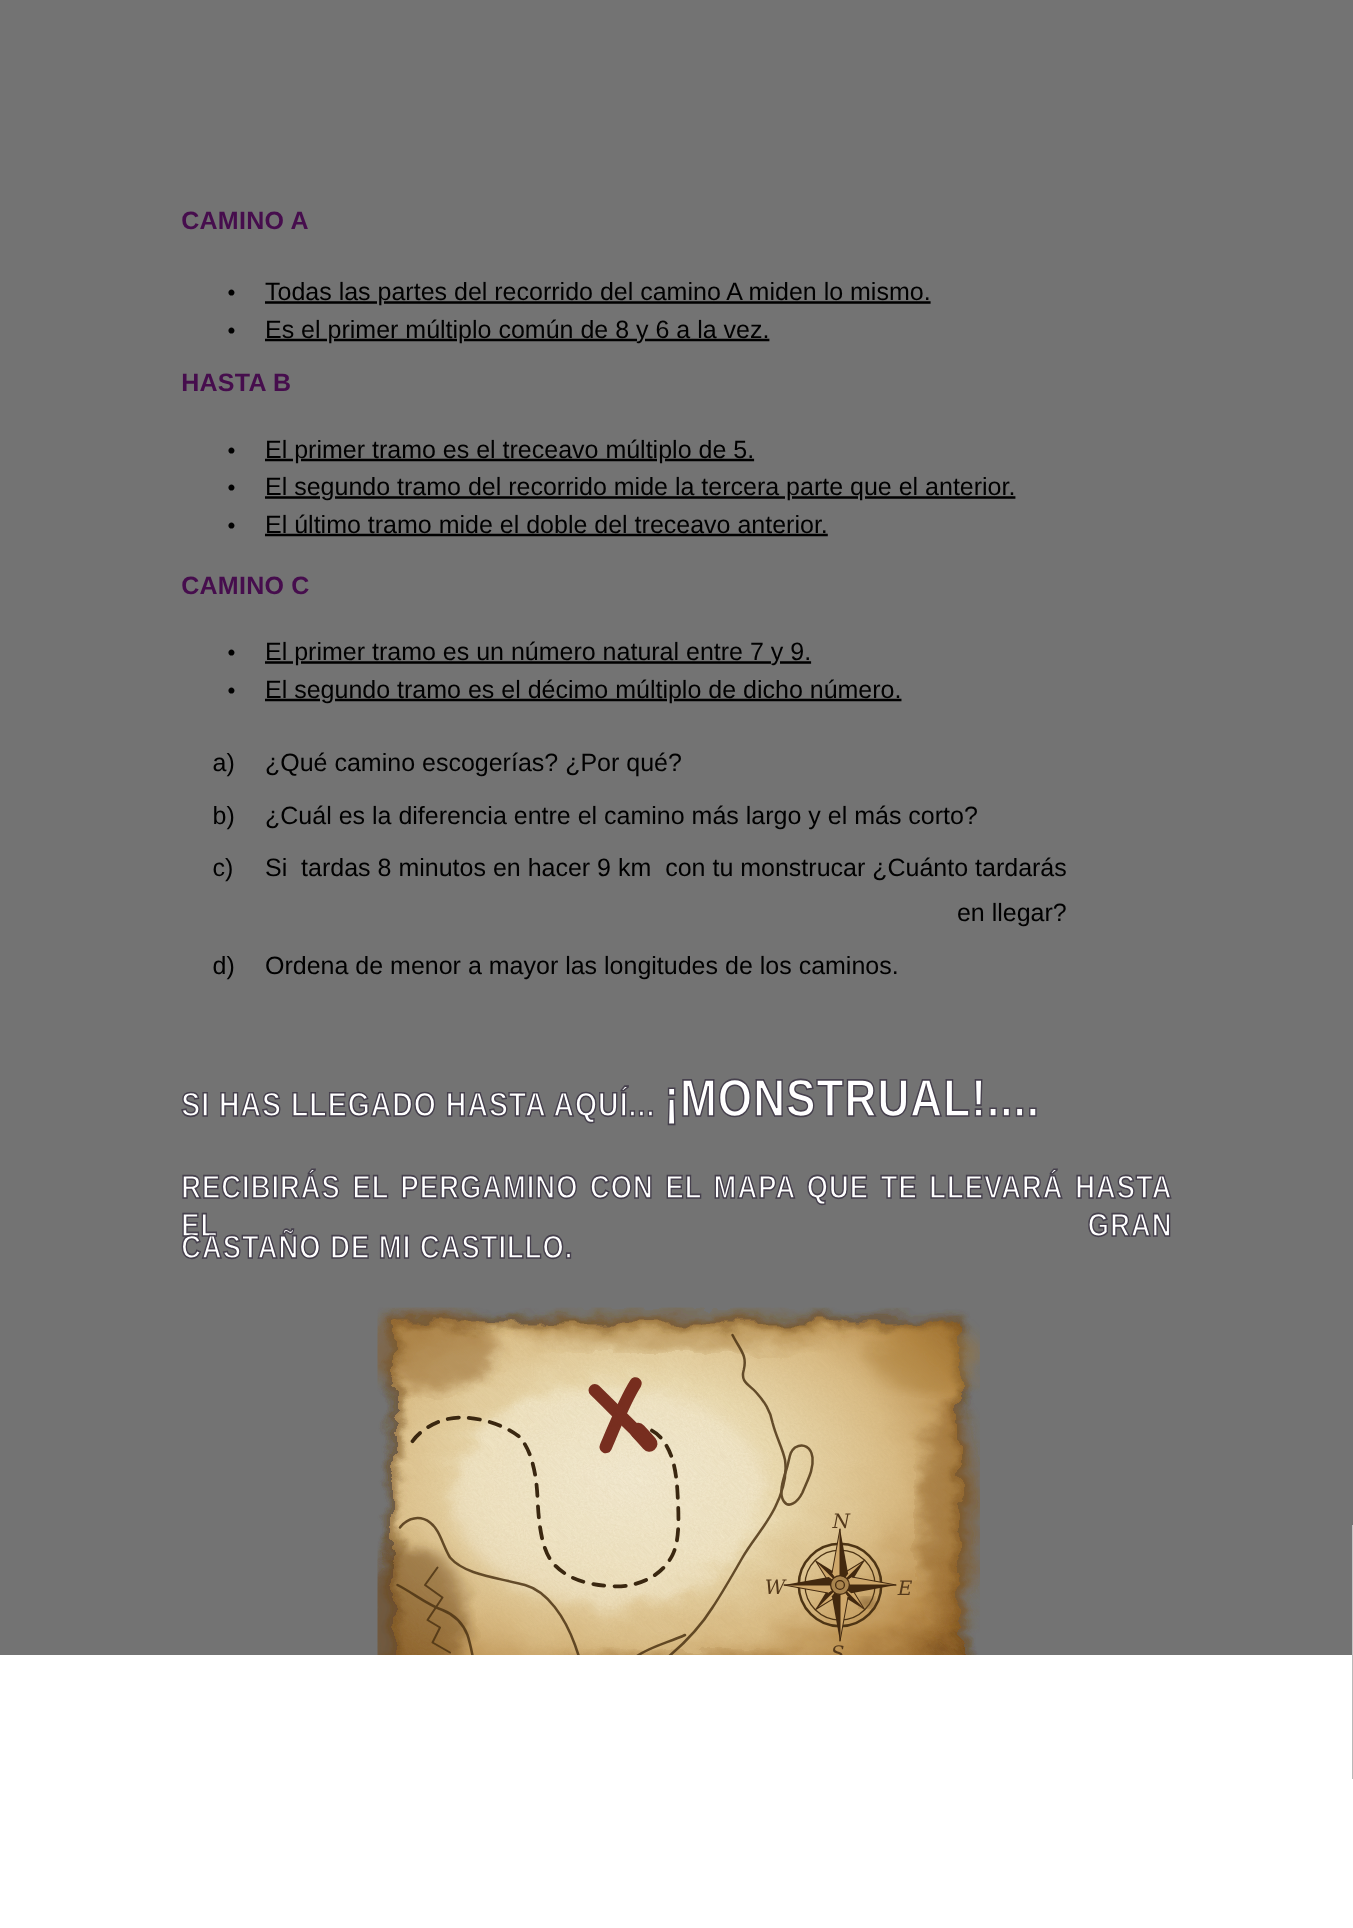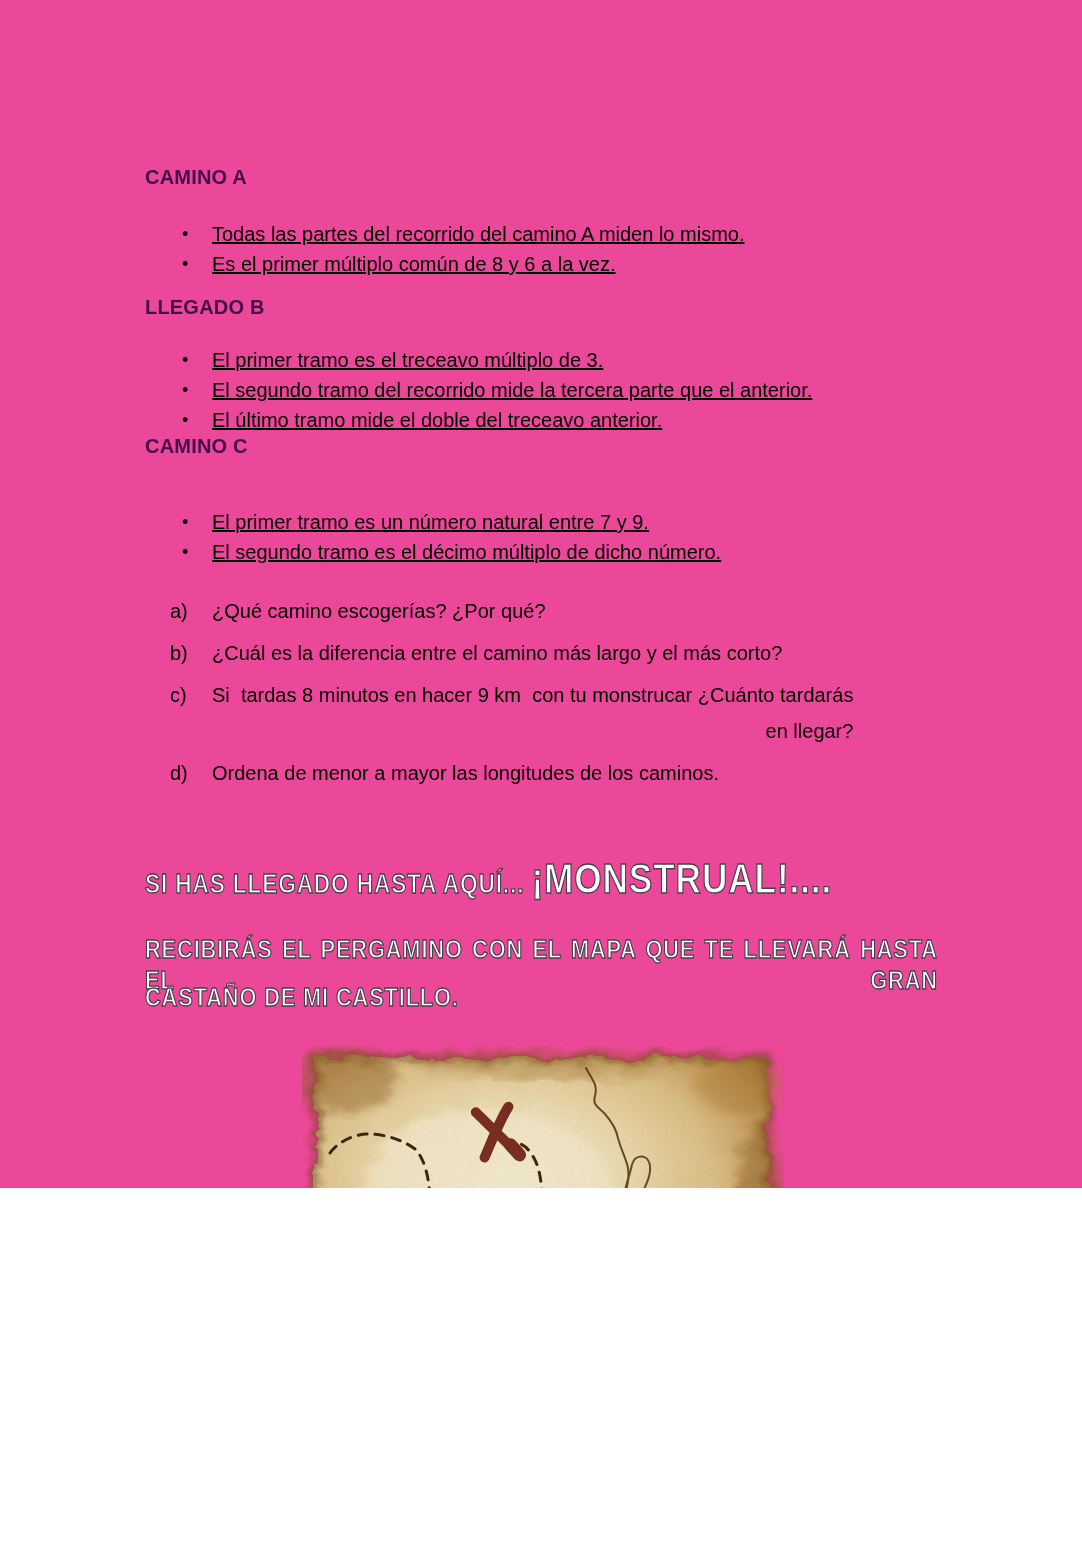--- a/index.html
+++ b/index.html
@@ -1,19 +1,19 @@
 <!DOCTYPE html>
 <html><head>
 <meta charset="utf-8">
 <style>
   html,body{margin:0;padding:0;background:#ffffff;}
   .page{
     position:relative;
-    width:1082px;height:1188px;
-    background:#ec4899;
+    width:1082px;height:1324px;
+    background:#737373;
     font-family:"Liberation Sans",sans-serif;
     color:#000;
     overflow:hidden;
   }
   .heading{
     position:absolute;left:145px;
     font-size:20px;font-weight:bold;line-height:24px;
     color:#460d4d;letter-spacing:0.2px;
   }
   .bullet-list{position:absolute;left:182px;width:790px;}
@@ -55,37 +55,37 @@
     <div class="bullet-item">
       <span class="bullet-dot">•</span>
       <span class="bullet-text">Todas las partes del recorrido del camino A miden lo mismo.</span>
     </div>
     <div class="bullet-item">
       <span class="bullet-dot">•</span>
       <span class="bullet-text">Es el primer múltiplo común de 8 y 6 a la vez.</span>
     </div>
   </div>
 
-  <div class="heading" style="top:295px">LLEGADO B</div>
+  <div class="heading" style="top:295px">HASTA B</div>
   <div class="bullet-list" style="top:345px">
     <div class="bullet-item">
       <span class="bullet-dot">•</span>
-      <span class="bullet-text">El primer tramo es el treceavo múltiplo de 3.</span>
+      <span class="bullet-text">El primer tramo es el treceavo múltiplo de 5.</span>
     </div>
     <div class="bullet-item">
       <span class="bullet-dot">•</span>
       <span class="bullet-text">El segundo tramo del recorrido mide la tercera parte que el anterior.</span>
     </div>
     <div class="bullet-item">
       <span class="bullet-dot">•</span>
       <span class="bullet-text">El último tramo mide el doble del treceavo anterior.</span>
     </div>
   </div>
 
-  <div class="heading" style="top:434px">CAMINO C</div>
+  <div class="heading" style="top:457px">CAMINO C</div>
   <div class="bullet-list" style="top:507px">
     <div class="bullet-item">
       <span class="bullet-dot">•</span>
       <span class="bullet-text">El primer tramo es un número natural entre 7 y 9.</span>
     </div>
     <div class="bullet-item">
       <span class="bullet-dot">•</span>
       <span class="bullet-text">El segundo tramo es el décimo múltiplo de dicho número.</span>
     </div>
   </div>

